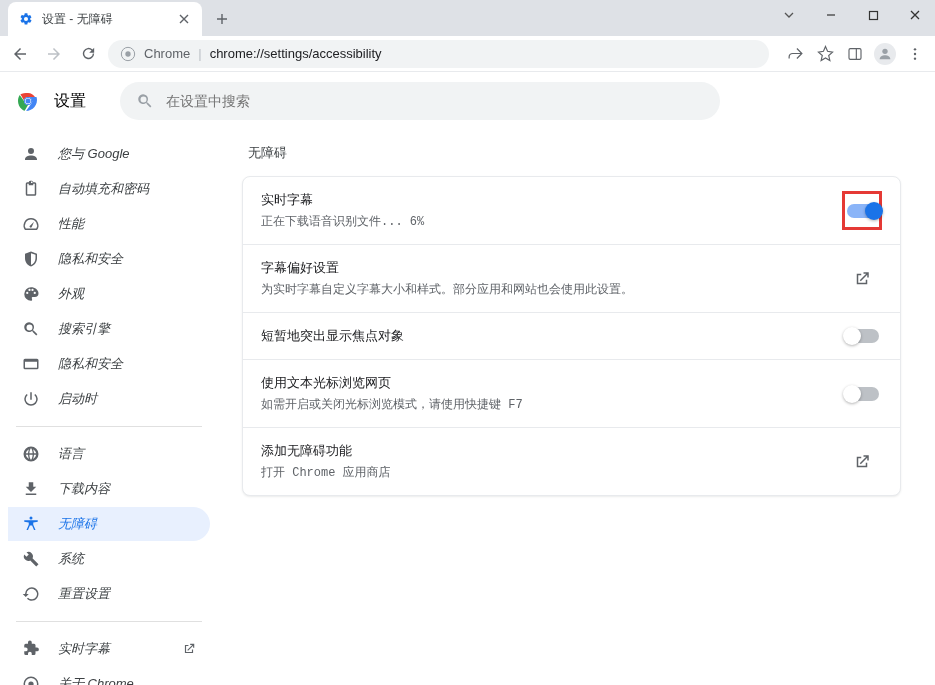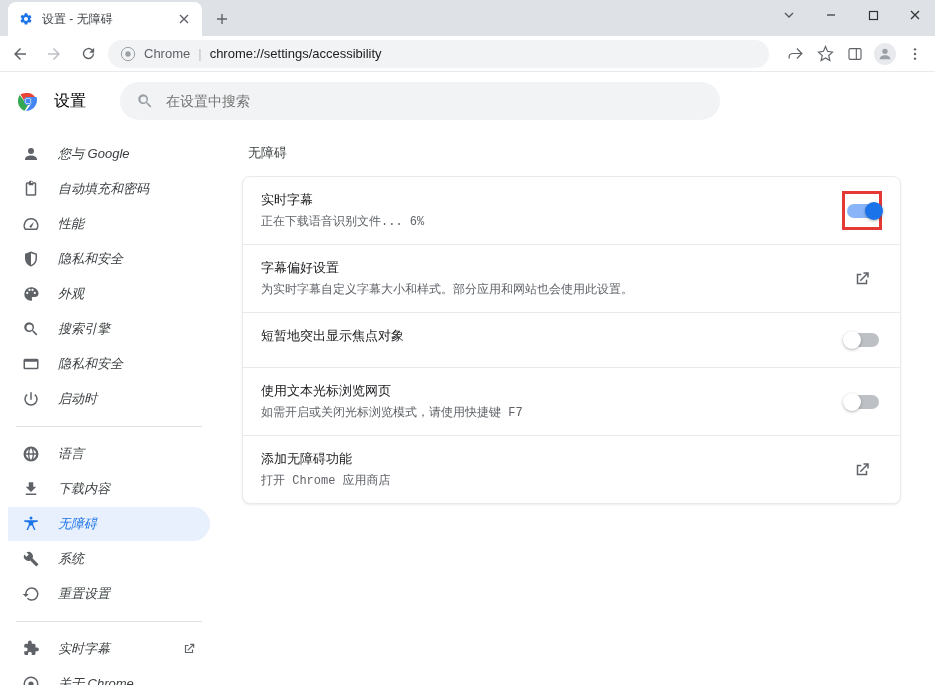--- a/index.html
+++ b/index.html
@@ -49,21 +49,21 @@
     
     
     .main { flex: 1; padding: 8px 34px 20px 28px; overflow-y: auto; }
     .section-title { font-size: 13px; color: #3c4043; margin: 8px 0 14px 6px; }
     .card { background: #fff; border: 1px solid #e8eaed; border-radius: 8px; box-shadow: 0 1px 2px rgba(60,64,67,0.1); }
     .row { padding: 14px 18px; display: flex; border-bottom: 1px solid #e8eaed; }
     .row:last-child { border-bottom: none; }
     .row-text { flex: 1; }
     .row-title { font-size: 13px; color: #202124; margin-bottom: 4px; }
     .row-sub { font-size: 12px; color: #5f6368; font-family: Liberation Mono, monospace; }
-    .row-title.only { margin-bottom: 8px; }
+    .row-title.only { margin-bottom: 0; }
     .row-action { width: 40px; display: flex; align-items: center; justify-content: center; }
     .open-icon { color: #5f6368; }
     
     
     .toggle { width: 34px; height: 14px; background: #bdc1c6; border-radius: 7px; position: relative; cursor:pointer; }
     .toggle::after { content: ""; position: absolute; width: 18px; height: 18px; background: #fff; border-radius: 50%; top: -2px; left: -2px; box-shadow: 0 1px 3px rgba(0,0,0,0.3); transition: all .15s; }
     .toggle.on { background: #8ab4f8; }
     .toggle.on::after { background: #1a73e8; left: 18px; }
     
     

